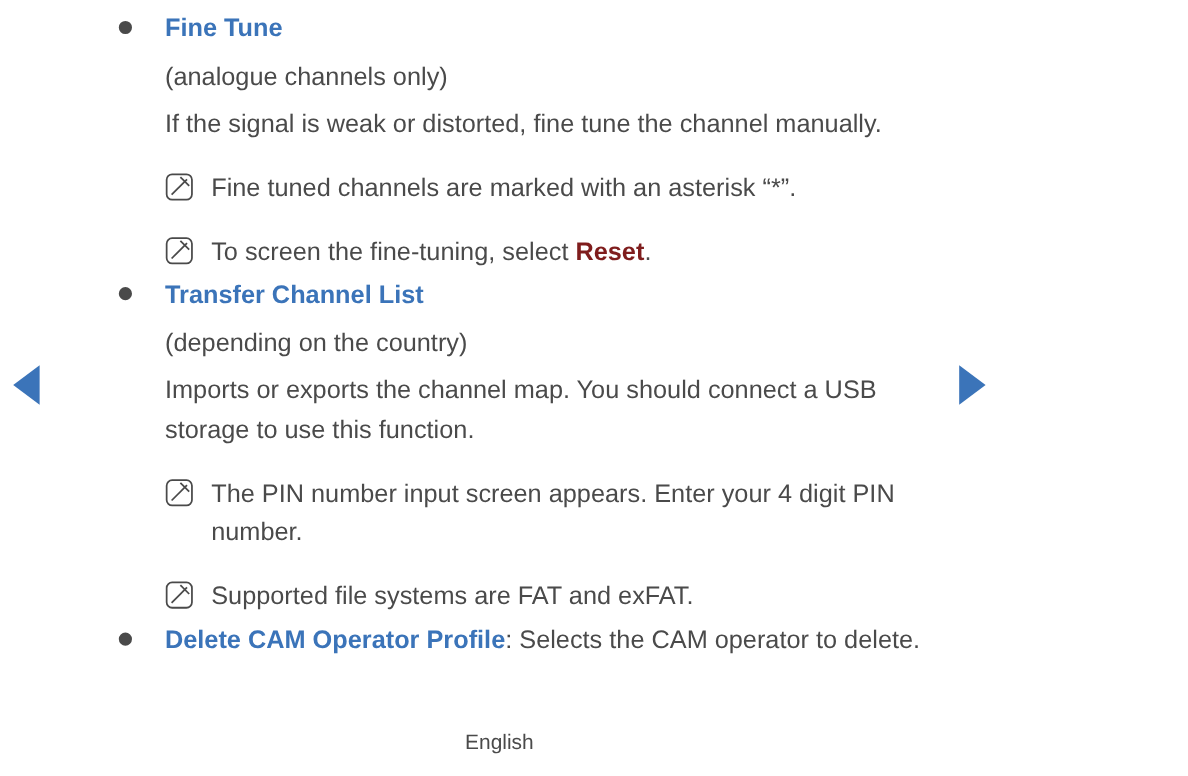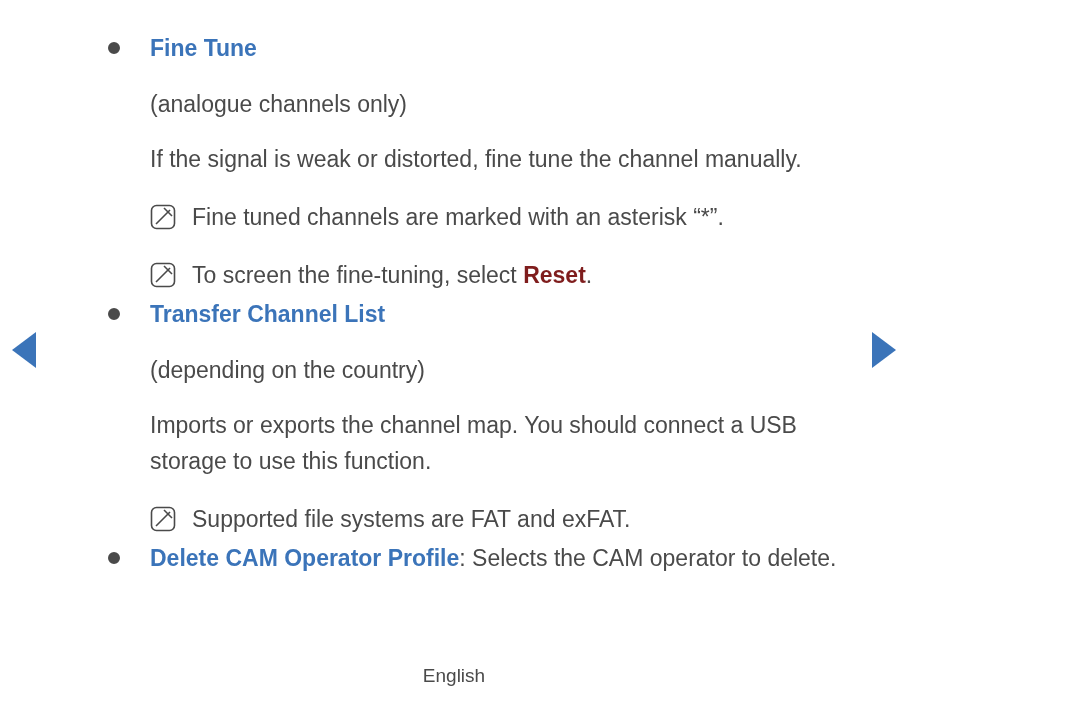--- a/index.html
+++ b/index.html
@@ -1,21 +1,21 @@
 <!DOCTYPE html>
 <html><head>
 <meta charset="utf-8">
 <style>
   * { box-sizing: border-box; margin: 0; padding: 0; }
   html, body { width: 1080px; height: 705px; background: #ffffff; font-family: Arial, Helvetica, sans-serif; color: #4a4a4a; }
   .page {
     position: relative;
     width: 908px;
     height: 705px;
-    padding: 31px 70px 0 70px;
+    padding: 8px 70px 0 70px;
   }
   .content {
     font-size: 23px;
     line-height: 1.55;
   }
   .item {
     position: relative;
     padding-left: 80px;
     margin-bottom: 4px;
   }
@@ -29,21 +29,21 @@
     border-radius: 50%;
     background: #fff;
   }
   .bullet.filled {
     background: #4a4a4a;
   }
   .heading {
     color: #3b74b9;
     font-weight: bold;
   }
-  .sub { margin-top: 20px; }
+  .sub { margin-top: 8px; }
   .note-line {
     position: relative;
     padding-left: 42px;
     margin-top: 22px;
   }
   .note-icon {
     position: absolute;
     left: 0;
     top: 4px;
     width: 26px;
@@ -116,20 +116,30 @@
         <span>To screen the fine-tuning, select </span><span class="link">Reset</span><span>.</span>
       </div>
     </div>
 
     <div class="item">
       <div class="bullet filled"></div>
       <div class="heading">Transfer Channel List</div>
       <div class="sub">(depending on the country)</div>
       <div class="sub">Imports or exports the channel map. You should connect a USB storage to use this function.</div>
 
+      <div class="note-line">
+        <span class="note-icon">
+          <svg viewBox="0 0 26 26">
+              <rect x="1.5" y="1.5" width="23" height="23" rx="5" ry="5" fill="none" stroke="#4a4a4a" stroke-width="1.6"></rect>
+              <path d="M6 20 L20 6" stroke="#4a4a4a" stroke-width="1.6"></path>
+              <path d="M14 4 L22 12" stroke="#4a4a4a" stroke-width="1.6"></path>
+            </svg>
+        </span>
+        <span>The PIN number input screen appears. Enter your 4 digit PIN number.</span>
+      </div>
 
       <div class="note-line">
         <span class="note-icon">
           <svg viewBox="0 0 26 26">
               <rect x="1.5" y="1.5" width="23" height="23" rx="5" ry="5" fill="none" stroke="#4a4a4a" stroke-width="1.6"></rect>
               <path d="M6 20 L20 6" stroke="#4a4a4a" stroke-width="1.6"></path>
               <path d="M14 4 L22 12" stroke="#4a4a4a" stroke-width="1.6"></path>
             </svg>
         </span>
         <span>Supported file systems are FAT and exFAT.</span>

